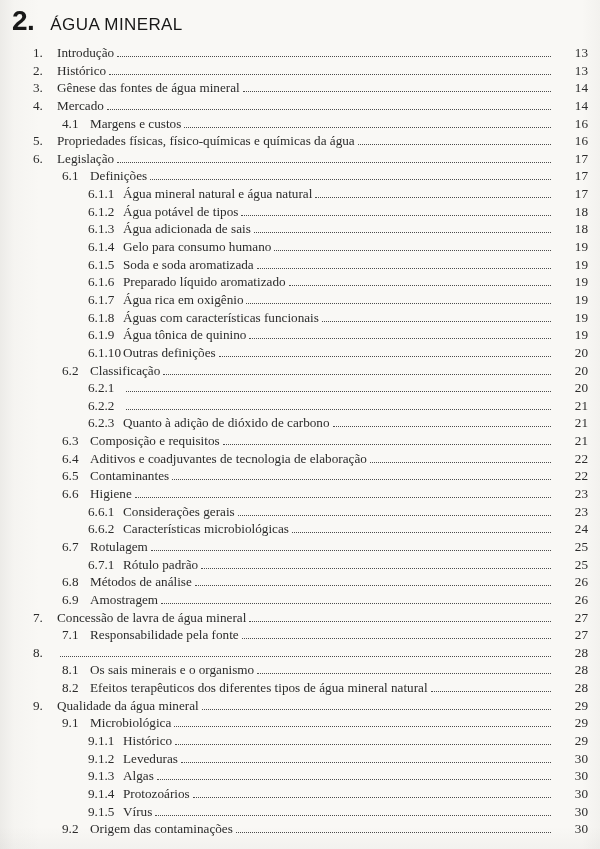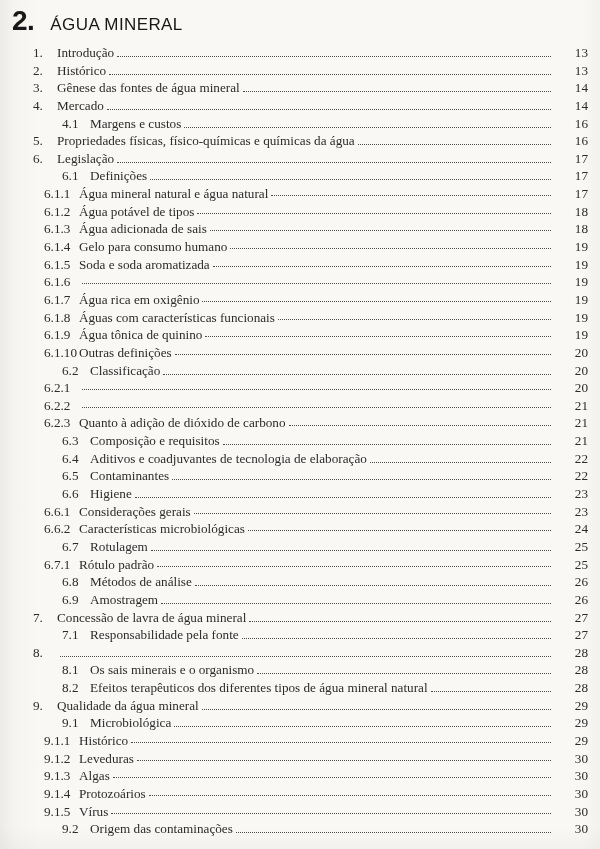--- a/index.html
+++ b/index.html
@@ -71,21 +71,21 @@
   }
   .row .pg {
     flex: none;
     width: 30px;
     text-align: right;
   }
   .lvl1 { padding-left: 33px; }
   .lvl1 .num { width: 24px; }
   .lvl2 { padding-left: 62px; }
   .lvl2 .num { width: 28px; }
-  .lvl3 { padding-left: 44px; align-items: center; }
+  .lvl3 { padding-left: 88px; }
   .lvl3 .num { width: 35px; }
 </style>
 </head>
 <body>
 
 <div class="page">
 
   <div class="chapter">
     <span class="chnum">2.</span>
     <span class="chtitle">ÁGUA MINERAL</span>
@@ -165,20 +165,21 @@
     <span class="pg">19</span>
   </div>
       <div class="row lvl3">
     <span class="num">6.1.5</span>
     <span class="label">Soda e soda aromatizada</span>
     <span class="leader"></span>
     <span class="pg">19</span>
   </div>
       <div class="row lvl3">
     <span class="num">6.1.6</span>
+    <span class="label">Preparado líquido aromatizado</span>
     <span class="leader"></span>
     <span class="pg">19</span>
   </div>
       <div class="row lvl3">
     <span class="num">6.1.7</span>
     <span class="label">Água rica em oxigênio</span>
     <span class="leader"></span>
     <span class="pg">19</span>
   </div>
       <div class="row lvl3">

